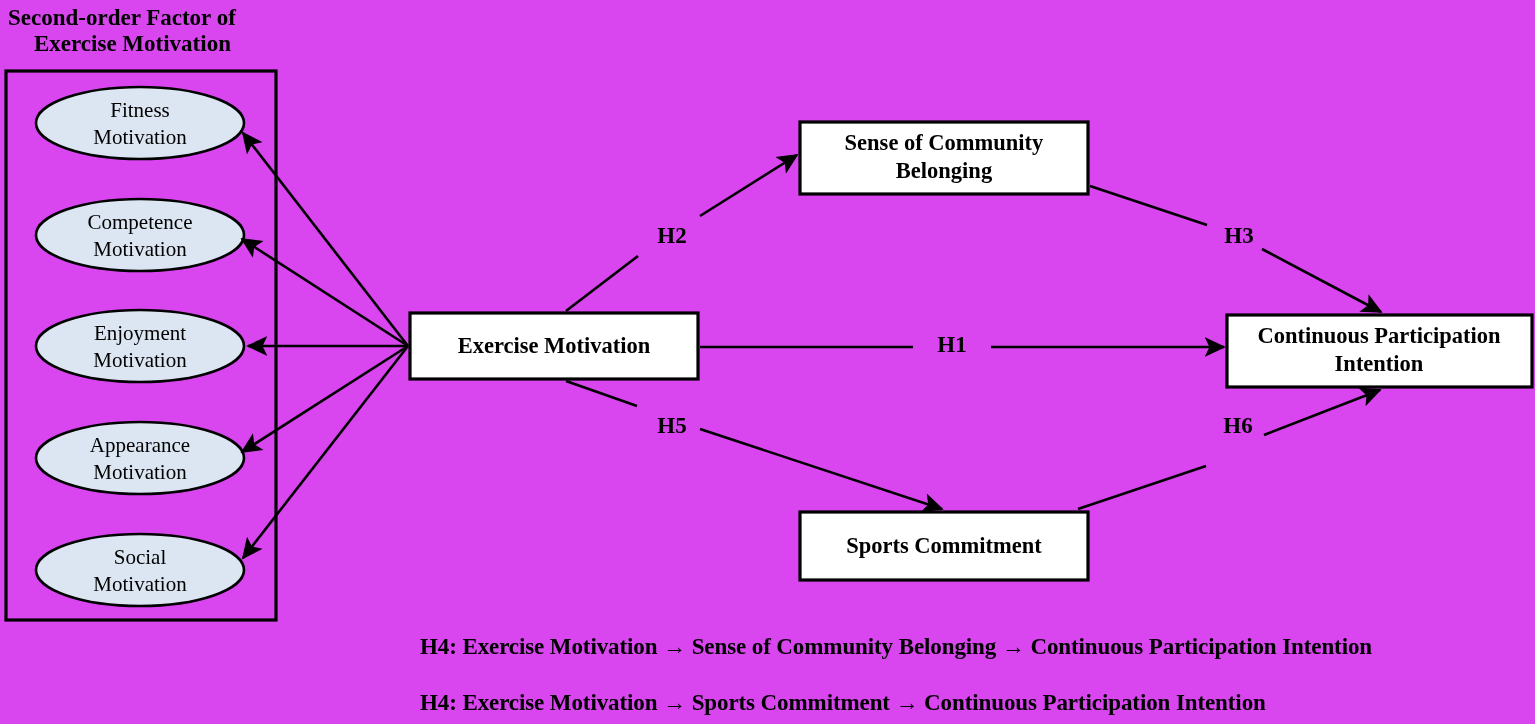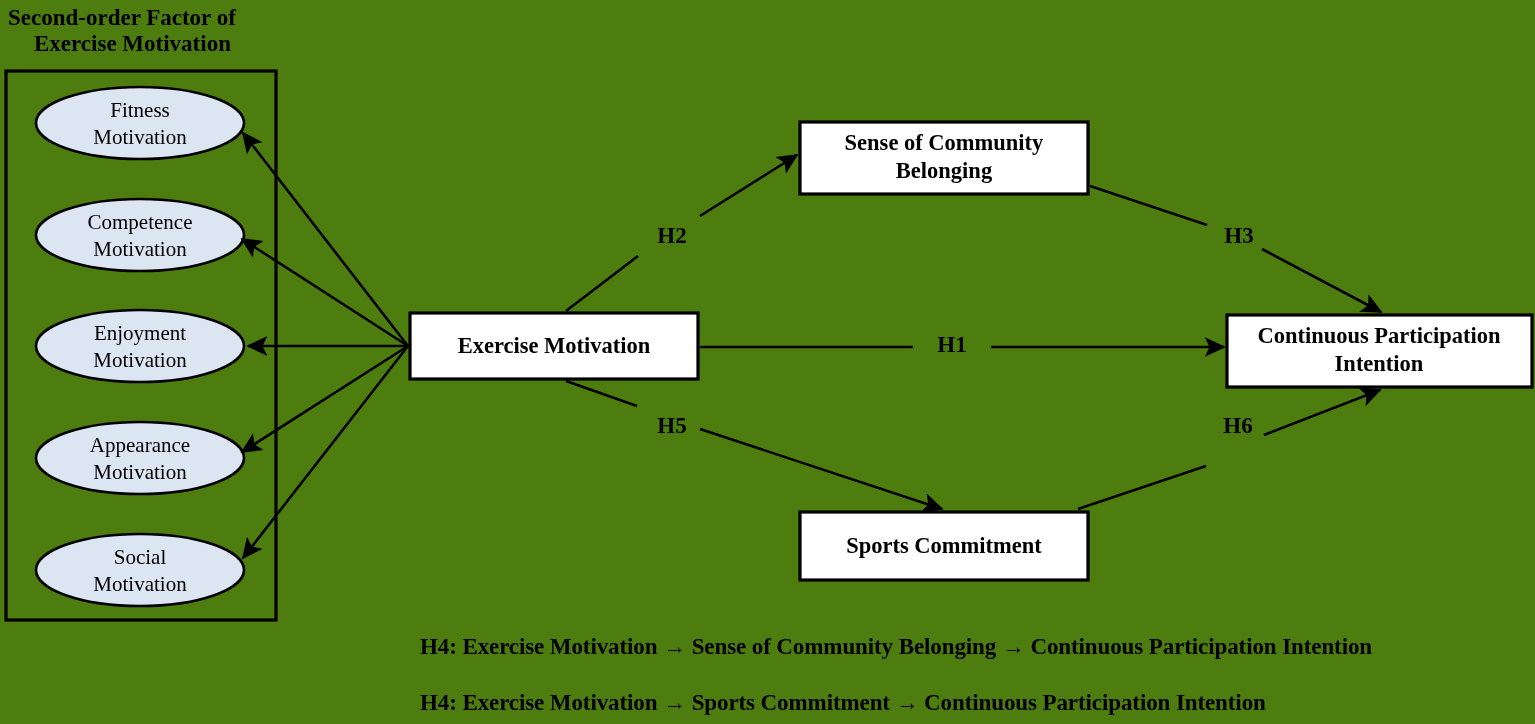--- a/index.html
+++ b/index.html
@@ -10,21 +10,21 @@
   body {
     width: 1535px;
     height: 724px;
     font-family: "Liberation Serif", "DejaVu Serif", serif;
     overflow: hidden;
   }
   #diagram-root {
     position: relative;
     width: 1535px;
     height: 724px;
-    background: #4d7c0f;
+    background: #d946ef;
   }
   svg.canvas {
     position: absolute;
     top: 0;
     left: 0;
     width: 1535px;
     height: 724px;
   }
   .node-box {
     fill: #ffffff;

